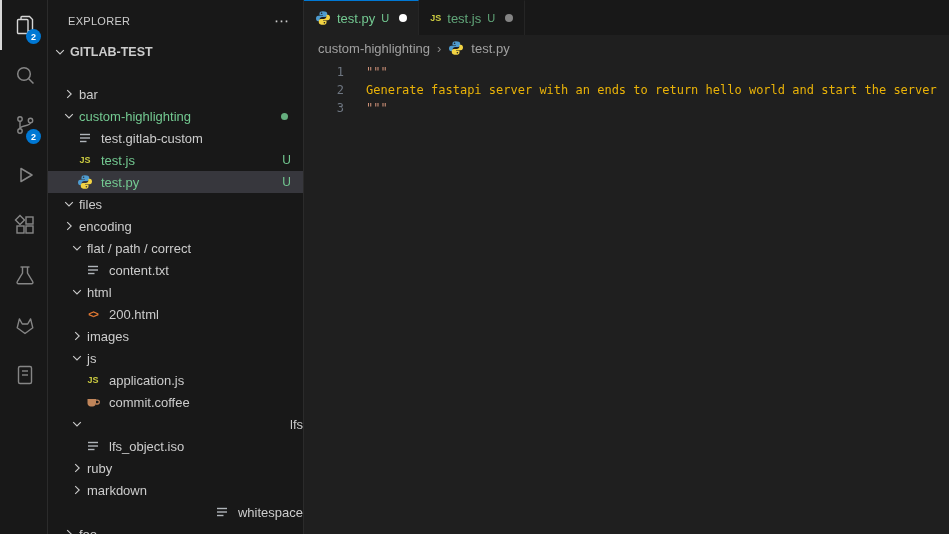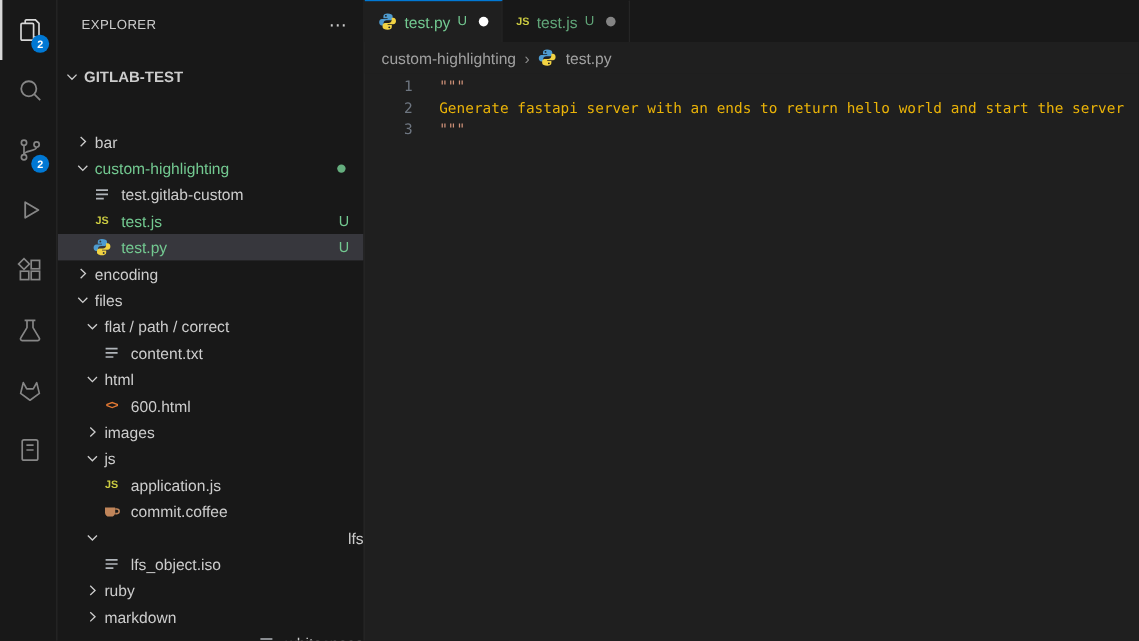--- a/index.html
+++ b/index.html
@@ -12,21 +12,21 @@
                  display:flex; flex-direction:column; flex:none; }
   .ab-item { width:47px; height:50px; display:flex; align-items:center; justify-content:center;
              position:relative; color:#868686; border-left:2px solid transparent; cursor:pointer; }
   .ab-item.active { color:#d7d7d7; border-left-color:#d7d7d7; }
   .badge { position:absolute; right:6px; bottom:6px; color:#fff; border-radius:50%;
            width:15px; height:15px; font-size:9px; font-weight:700;
            display:flex; align-items:center; justify-content:center; }
 
   
   .sidebar { width:256px; background:#181818; border-right:1px solid #2b2b2b;
-             display:flex; flex-direction:column; flex:none; overflow:hidden;gap:12px; }
+             display:flex; flex-direction:column; flex:none; overflow:hidden; }
   .sidebar-header { height:41px; display:flex; align-items:center; justify-content:space-between;
                     padding:0 14px 0 20px; flex:none; }
   .sidebar-title { font-size:11px; color:#cccccc; letter-spacing:.3px; }
   .more-btn { color:#cccccc; font-size:15px; cursor:pointer; }
   .tree { flex:1; overflow:hidden; }
   .row { height:22px; display:flex; align-items:center; cursor:pointer; white-space:nowrap; }
   .row.selected { background:#37373d; }
   .root-row { height:22px; display:flex; align-items:center; padding-left:4px;
               font-weight:700; font-size:12.5px; cursor:pointer; }
   .root-row .label { margin-left:2px; }
@@ -195,32 +195,32 @@
               <path fill="#4e9bcf" d="M7.9 1.2c-2.1 0-3.4.9-3.4 2.3v1.7H8v.6H3.3C1.8 5.8 1 7 1 8.5s.8 2.7 2.3 2.7h1.3V9.4c0-1.4 1.2-2.5 2.6-2.5h3c1.1 0 2-.9 2-2V3.5c0-1.5-1.9-2.3-4.3-2.3zM6.6 2.4a.8.8 0 1 1 0 1.6.8.8 0 0 1 0-1.6z"></path>
               <path fill="#f2d343" d="M8.1 14.8c2.1 0 3.4-.9 3.4-2.3v-1.7H8v-.6h4.7c1.5 0 2.3-1.2 2.3-2.7s-.8-2.7-2.3-2.7h-1.3v1.8c0 1.4-1.2 2.5-2.6 2.5h-3c-1.1 0-2 .9-2 2v1.4c0 1.5 1.9 2.3 4.3 2.3zm1.3-1.2a.8.8 0 1 1 0-1.6.8.8 0 0 1 0 1.6z"></path>
             </svg>
           </span>
           <span class="label" style="color: rgb(115, 201, 145);">test.py</span>
           <span class="git" style="color: rgb(115, 201, 145);">U</span>
         </div>
         <div class="row" style="padding-left: 13px;">
           <span class="icon twistie">
             <svg width="16" height="16" viewBox="0 0 16 16" fill="none" stroke="#cccccc" stroke-width="1.1">
+              <path d="M4.2 6.2L8 10l3.8-3.8"></path>
+            </svg>
+          </span>
+          <span class="label">files</span>
+        </div>
+        <div class="row" style="padding-left: 13px;">
+          <span class="icon twistie">
+            <svg width="16" height="16" viewBox="0 0 16 16" fill="none" stroke="#cccccc" stroke-width="1.1">
               <path d="M6.2 4.2L10.2 8l-4 3.8"></path>
             </svg>
           </span>
           <span class="label">encoding</span>
-        </div>
-        <div class="row" style="padding-left: 13px;">
-          <span class="icon twistie">
-            <svg width="16" height="16" viewBox="0 0 16 16" fill="none" stroke="#cccccc" stroke-width="1.1">
-              <path d="M4.2 6.2L8 10l3.8-3.8"></path>
-            </svg>
-          </span>
-          <span class="label">files</span>
         </div>
         <div class="row" style="padding-left: 21px;">
           <span class="icon twistie">
             <svg width="16" height="16" viewBox="0 0 16 16" fill="none" stroke="#cccccc" stroke-width="1.1">
               <path d="M4.2 6.2L8 10l3.8-3.8"></path>
             </svg>
           </span>
           <span class="label">flat / path / correct</span>
         </div>
         <div class="row" style="padding-left: 29px;">
@@ -240,21 +240,21 @@
               <path d="M4.2 6.2L8 10l3.8-3.8"></path>
             </svg>
           </span>
           <span class="label">html</span>
         </div>
         <div class="row" style="padding-left: 29px;">
           <span class="spacer"></span>
           <span class="icon fic">
             <span class="html-glyph">&lt;&gt;</span>
           </span>
-          <span class="label">600.html</span>
+          <span class="label">200.html</span>
         </div>
         <div class="row" style="padding-left: 21px;">
           <span class="icon twistie">
             <svg width="16" height="16" viewBox="0 0 16 16" fill="none" stroke="#cccccc" stroke-width="1.1">
               <path d="M6.2 4.2L10.2 8l-4 3.8"></path>
             </svg>
           </span>
           <span class="label">images</span>
         </div>
         <div class="row" style="padding-left: 21px;">

